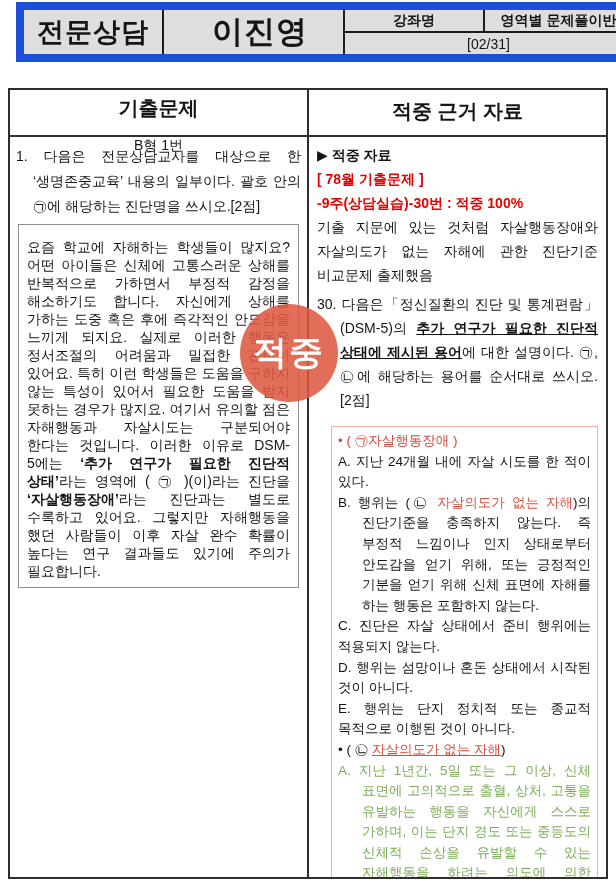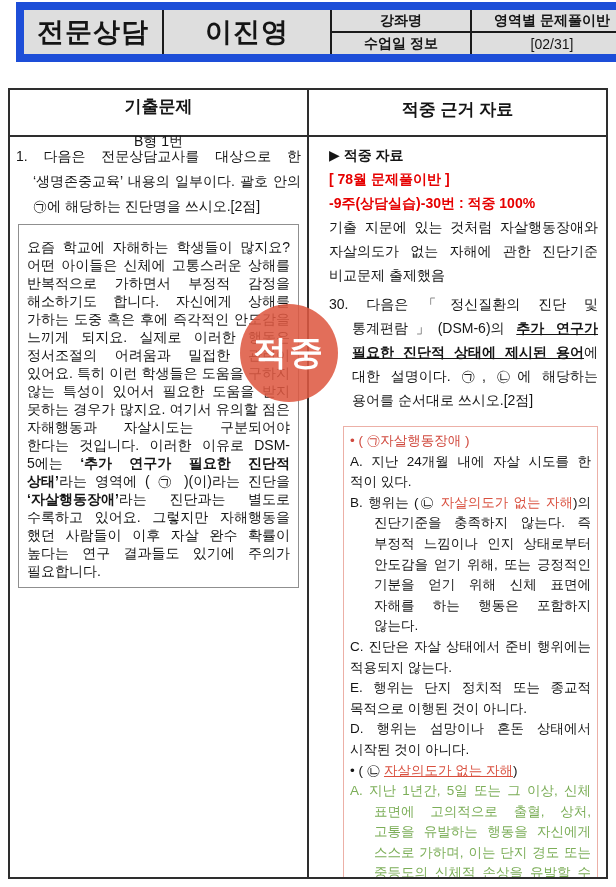--- a/index.html
+++ b/index.html
@@ -8,48 +8,48 @@
     font-family:"Liberation Sans","DejaVu Sans",sans-serif;color:#151515;
     overflow:hidden;
   }
   
   .top-table{
     position:absolute;top:2px;left:16px;width:608px;height:44px;
     border:8px solid #1d4ed8;background:#dedede;display:flex;
   }
   .tt-cell{display:flex;align-items:center;justify-content:center;}
   .tt-subject{width:138px;border-right:2px solid #1b1b1b;font-size:27px;font-weight:bold;letter-spacing:1px;}
-  .tt-instructor{width:166px;border-right:2px solid #1b1b1b;font-size:27px;font-weight:bold;letter-spacing:1px;}
+  .tt-instructor{width:166px;border-right:2px solid #1b1b1b;font-size:31px;font-weight:bold;letter-spacing:1px;padding-left:13px;}
   .tt-meta{flex:1;display:flex;flex-direction:column;}
   .tt-row{flex:1;display:flex;justify-content:space-between;}
   .tt-row + .tt-row{border-top:2px solid #1b1b1b;}
   .tt-label{width:138px;border-right:2px solid #1b1b1b;font-size:14px;font-weight:bold;display:flex;align-items:center;justify-content:center;}
   .tt-value{flex:1;font-size:14px;display:flex;align-items:center;justify-content:center;}
   .tt-value.bold{font-weight:bold;}
   
   .main-table{
     position:absolute;top:88px;left:8px;width:596px;height:787px;
     border:2px solid #2e2e2e;display:flex;background:#fff;
   }
   .col{width:50%;display:flex;flex-direction:column;overflow:hidden;}
   .col-left{border-right:2px solid #2e2e2e;}
   .col-header{height:45px;border-bottom:2px solid #2e2e2e;text-align:center;flex:none;}
-  .col-header .h1{font-size:17px;font-weight:bold;margin-top:5px;}
+  .col-header .h1{font-size:20px;font-weight:bold;margin-top:5px;}
   .col-header .h2{font-size:14px;margin-top:15px;}
   .col-header.single .h1{margin-top:8px;}
   .col-body{flex:1;overflow:hidden;}
   
   .left-body{padding:7px 6px 0 6px;font-size:14px;line-height:25px;}
   .q1{padding-left:17px;text-indent:-17px;text-align:justify;word-break:keep-all;}
   .passage-box{
     margin:5px 2px 0 2px;border:1px solid #8f8f8f;padding:13px 8px 7px 8px;
     font-size:14px;line-height:18px;text-align:justify;word-break:keep-all;
   }
   
-  .right-body{padding:6px 8px 0 20px;font-size:14px;line-height:24px;}
+  .right-body{padding:6px 8px 0 8px;font-size:14px;line-height:24px;}
   .marker-line{font-weight:bold;}
   .red-line{font-weight:bold;color:#e60000;}
   .summary-line{font-weight:normal;text-align:justify;word-break:keep-all;}
   .q30{margin-top:5px;padding-left:23px;text-indent:-23px;text-align:justify;word-break:keep-all;}
   .bold-underline{font-weight:bold;text-decoration:underline;}
   .quote-box{
     margin:3px 0 0 14px;border:1px solid #ecb0a7;padding:4px 6px 6px 6px;
     font-size:13.5px;line-height:20.6px;overflow:hidden;
   }
   .quote-box p{margin:0;text-align:justify;word-break:keep-all;}
@@ -72,21 +72,20 @@
 
 <div class="top-table">
   <div class="tt-cell tt-subject">전문상담</div>
   <div class="tt-cell tt-instructor">이진영</div>
   <div class="tt-meta">
     <div class="tt-row">
       <div class="tt-label">강좌명</div>
       <div class="tt-value bold">영역별 문제풀이반</div>
     </div>
     <div class="tt-row">
-      <div class="tt-label">수업일 정보</div>
       <div class="tt-value">[02/31]</div>
     </div>
   </div>
 </div>
 
 <div class="main-table">
 
   <div class="col col-left">
     <div class="col-header">
       <div class="h1">기출문제</div>
@@ -99,31 +98,31 @@
       </div>
     </div>
   </div>
 
   <div class="col">
     <div class="col-header single">
       <div class="h1">적중 근거 자료</div>
     </div>
     <div class="col-body right-body">
       <div class="marker-line">▶ 적중 자료</div>
-      <div class="red-line">[ 78월 문제풀이반 ]</div>
+      <div class="red-line">[ 78월 기출문제 ]</div>
       <div class="red-line">-9주(상담실습)-30번 : 적중 100%</div>
       <div class="summary-line">기출 지문에 있는 것처럼 자살행동장애와 자살의도가 없는 자해에 관한 진단기준 비교문제 출제했음</div>
-      <p class="q30"><span>30. 다음은「정신질환의 진단 및 통계편람」(DSM-6)의 </span><span class="bold-underline">추가 연구가 필요한 진단적 상태에 제시된 용어</span><span>에 대한 설명이다. ㉠, ㉡에 해당하는 용어를 순서대로 쓰시오.[2점]</span></p>
+      <p class="q30"><span>30. 다음은「정신질환의 진단 및 통계편람」(DSM-5)의 </span><span class="bold-underline">추가 연구가 필요한 진단적 상태에 제시된 용어</span><span>에 대한 설명이다. ㉠, ㉡에 해당하는 용어를 순서대로 쓰시오.[2점]</span></p>
       <div class="quote-box">
         <p class="p-flat bullet-red">• ( ㉠자살행동장애 )</p>
         <p class="p-flat">A. 지난 24개월 내에 자살 시도를 한 적이 있다.</p>
         <p class="p-hang"><span>B. 행위는 (㉡ </span><span class="term-red">자살의도가 없는 자해</span><span>)의 진단기준을 충족하지 않는다. 즉 부정적 느낌이나 인지 상태로부터 안도감을 얻기 위해, 또는 긍정적인 기분을 얻기 위해 신체 표면에 자해를 하는 행동은 포함하지 않는다.</span></p>
         <p class="p-flat">C. 진단은 자살 상태에서 준비 행위에는 적용되지 않는다.</p>
+        <p class="p-flat">D. 행위는 섬망이나 혼돈 상태에서 시작된 것이 아니다.</p>
         <p class="p-flat">E. 행위는 단지 정치적 또는 종교적 목적으로 이행된 것이 아니다.</p>
-        <p class="p-flat">D. 행위는 섬망이나 혼돈 상태에서 시작된 것이 아니다.</p>
         <p class="p-flat"><span>• ( ㉡ </span><span class="term-red-u">자살의도가 없는 자해</span><span>)</span></p>
         <p class="p-hang txt-green">A. 지난 1년간, 5일 또는 그 이상, 신체 표면에 고의적으로 출혈, 상처, 고통을 유발하는 행동을 자신에게 스스로 가하며, 이는 단지 경도 또는 중등도의 신체적 손상을 유발할 수 있는 자해행동을 하려는 의도에 의한 것이다.</p>
 
       </div>
     </div>
   </div>
 </div>
 
 <div class="stamp">
   <span>적중</span>

